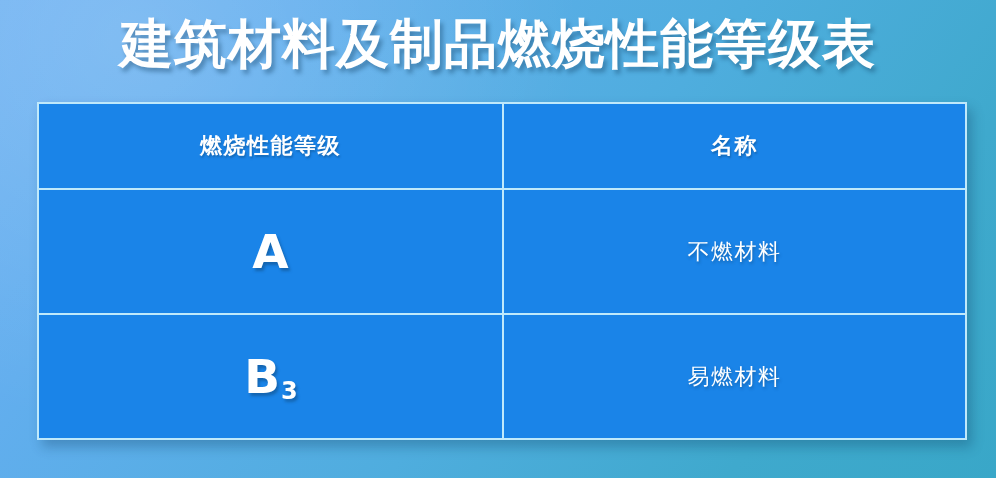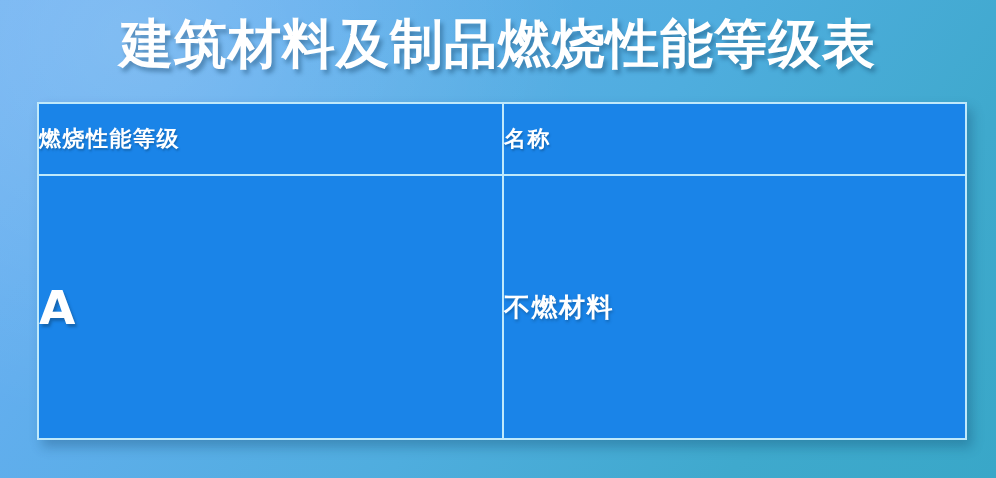--- a/index.html
+++ b/index.html
@@ -61,25 +61,25 @@
     box-shadow: 5px 7px 11px rgba(12,58,96,0.30);
   }
 
   .grade-table col.col-grade { width: 465px; }
   .grade-table col.col-name  { width: 463px; }
 
   .grade-table td,
   .grade-table th {
     background: #1a84e8;
     border: 2px solid #bfe9fb;
-    text-align: left;
+    text-align: center;
     vertical-align: middle;
     color: #ffffff;
     padding: 0;
-    height: 72px;
+    height: 86px;
     box-sizing: border-box;
   }
 
   .header-row th {
     font-size: 22px;
     font-weight: bold;
     letter-spacing: 1.5px;
     text-shadow: 1px 2px 2px rgba(12,55,92,0.35);
   }
 
@@ -93,22 +93,22 @@
   .cell-grade sub {
     font-size: 24px;
     font-weight: bold;
     vertical-align: baseline;
     position: relative;
     top: 6px;
     left: 1px;
   }
 
   .cell-name {
-    font-size: 26px;
-    font-weight: bold;
+    font-size: 22px;
+    font-weight: normal;
     letter-spacing: 1.5px;
     text-shadow: 1px 2px 3px rgba(12,55,92,0.38);
     margin-left: 8px;
   }
 </style>
 </head>
 <body>
 
 <div class="poster">
 
@@ -123,16 +123,20 @@
       <tr class="header-row">
         <th>燃烧性能等级</th>
         <th>名称</th>
       </tr>
     </thead>
     <tbody>
       <tr>
         <td class="cell-grade"><span>A</span><sub></sub></td>
         <td class="cell-name">不燃材料</td>
       </tr>
+      <tr>
+        <td class="cell-grade"><span>B</span><sub>3</sub></td>
+        <td class="cell-name">易燃材料</td>
+      </tr>
     </tbody>
   </table>
 
 </div>
 
 </body></html>

